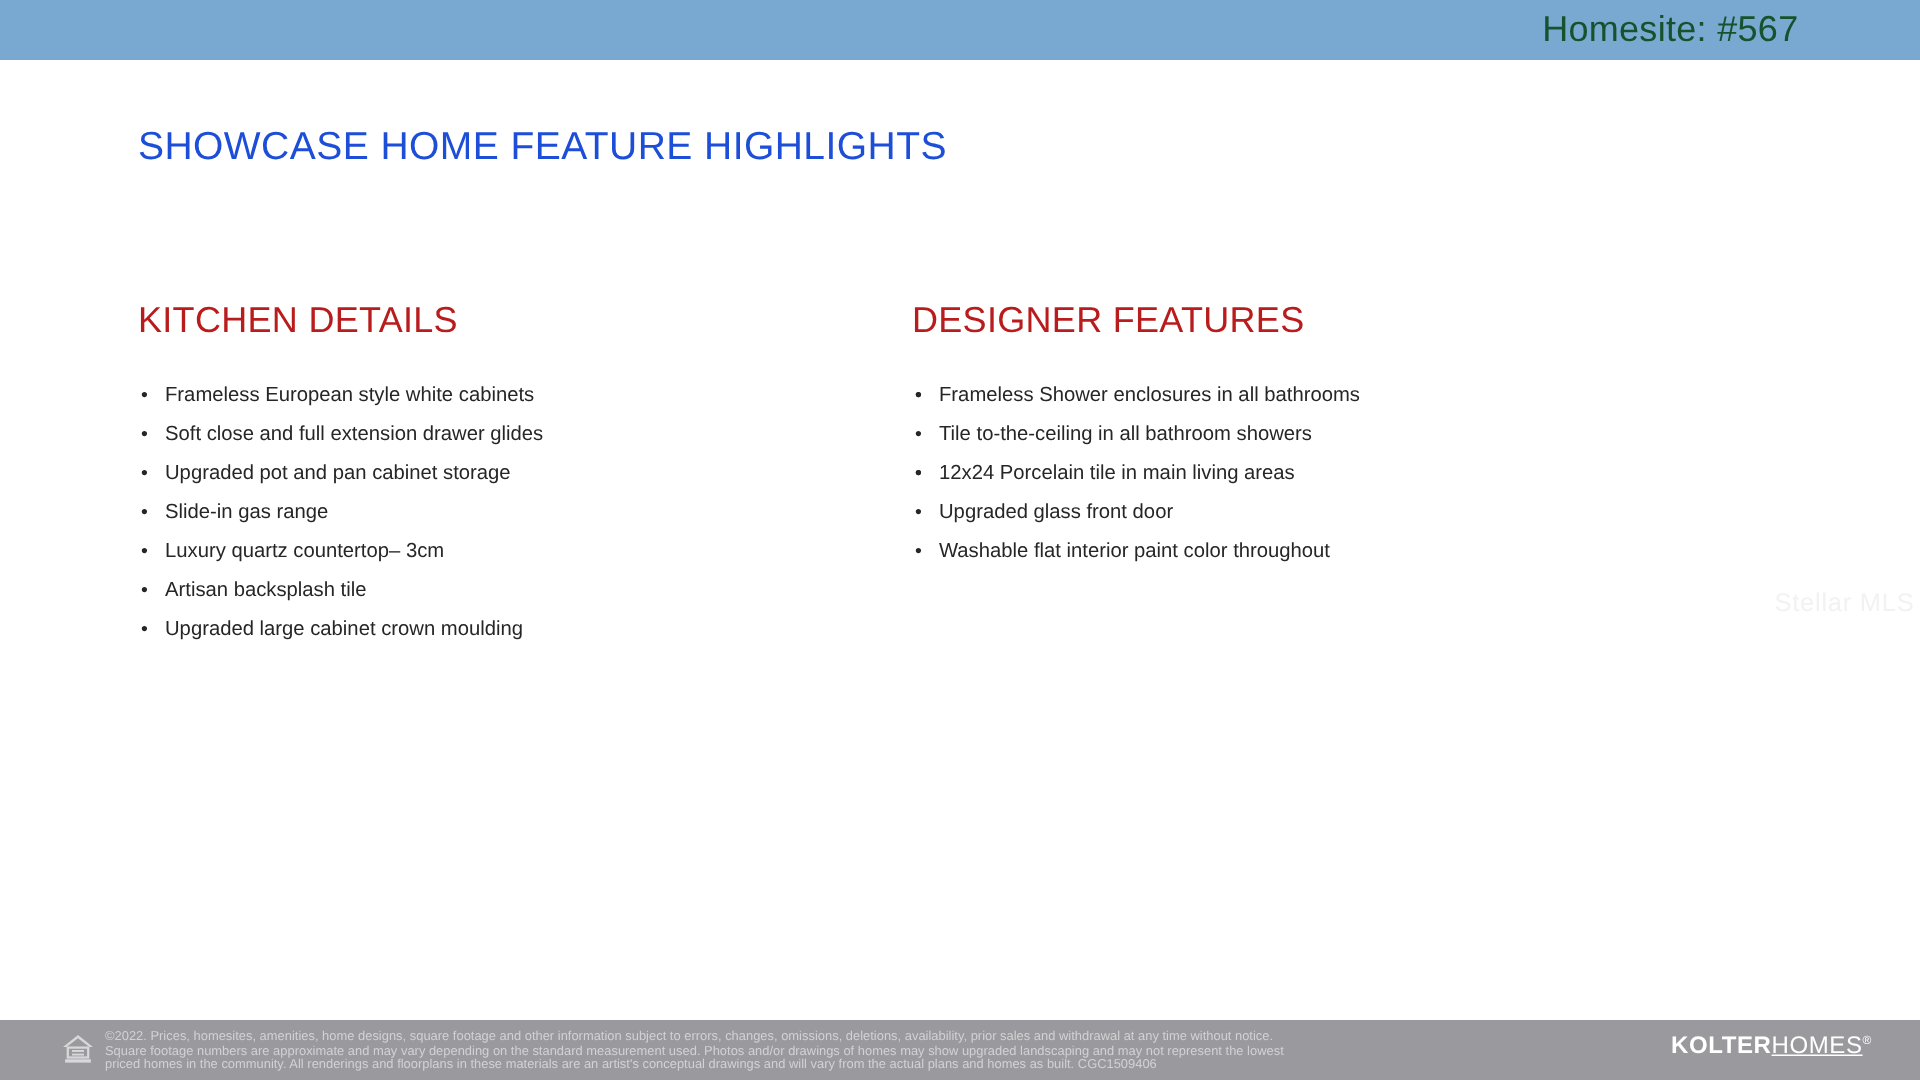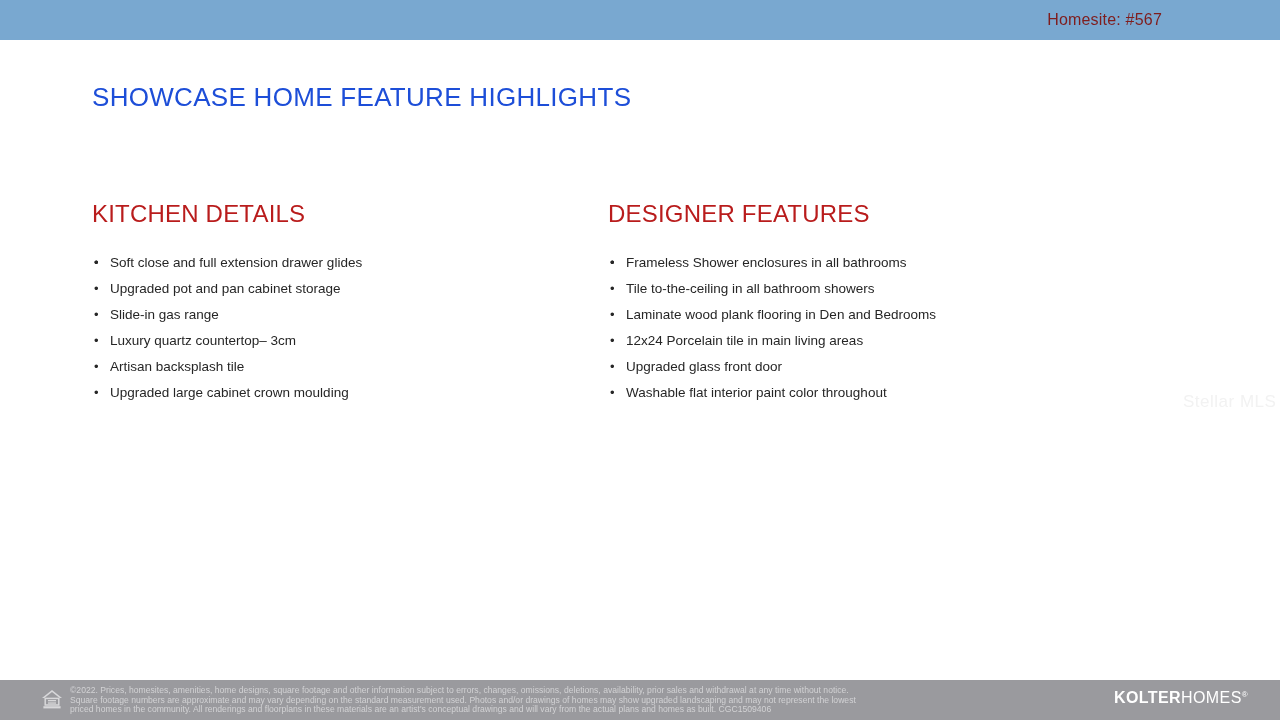--- a/index.html
+++ b/index.html
@@ -19,24 +19,24 @@
     position: absolute;
     left: 0; top: 0;
     width: 1280px;
     height: 40px;
     background: #79a8d0;
     display: flex;
     align-items: center;
     justify-content: flex-end;
   }
   .homesite-label {
-    color: #7f1d1d;
-    font-size: 16px;
+    color: #14532d;
+    font-size: 24px;
     letter-spacing: 0.2px;
-    padding-right: 118px;
+    padding-right: 81px;
     white-space: nowrap;
   }
 
   
   .slide-body {
     position: absolute;
     left: 0; top: 40px;
     width: 1280px;
     height: 640px;
     background: #ffffff;
@@ -137,41 +137,42 @@
   .kolter-logo {
     position: absolute;
     right: 32px;
     top: 689px;
     color: #ffffff;
     font-size: 16px;
     letter-spacing: 0.4px;
     white-space: nowrap;
   }
   .kolter-logo .k-bold { font-weight: bold; margin-left: 45px; }
-  .kolter-logo .k-light { font-weight: normal; }
+  .kolter-logo .k-light { font-weight: normal; text-decoration: underline; }
   .kolter-logo .k-reg { font-size: 8px; vertical-align: super; }
 </style>
 </head>
 <body>
 
 <div class="top-banner">
   <span class="homesite-label">Homesite: #567</span>
 </div>
 
 <div class="slide-body">
 
   <div class="slide-title">SHOWCASE HOME FEATURE HIGHLIGHTS</div>
 
   <div class="columns">
 
     <div class="column left">
       <div class="column-heading">KITCHEN DETAILS</div>
       <ul class="feature-list">
         <li class="feature-item">
           <span class="bullet">•</span>
+          <span>Frameless European style white cabinets</span>
         </li>
         <li class="feature-item">
           <span class="bullet">•</span>
           <span>Soft close and full extension drawer glides</span>
         </li>
         <li class="feature-item">
           <span class="bullet">•</span>
           <span>Upgraded pot and pan cabinet storage</span>
         </li>
         <li class="feature-item">
@@ -202,21 +203,20 @@
         <li class="feature-item">
           <span class="bullet">•</span>
           <span>Frameless Shower enclosures in all bathrooms</span>
         </li>
         <li class="feature-item">
           <span class="bullet">•</span>
           <span>Tile to-the-ceiling in all bathroom showers</span>
         </li>
         <li class="feature-item">
           <span class="bullet">•</span>
-          <span>Laminate wood plank flooring in Den and Bedrooms</span>
         </li>
         <li class="feature-item">
           <span class="bullet">•</span>
           <span>12x24 Porcelain tile in main living areas</span>
         </li>
         <li class="feature-item">
           <span class="bullet">•</span>
           <span>Upgraded glass front door</span>
         </li>
         <li class="feature-item">

